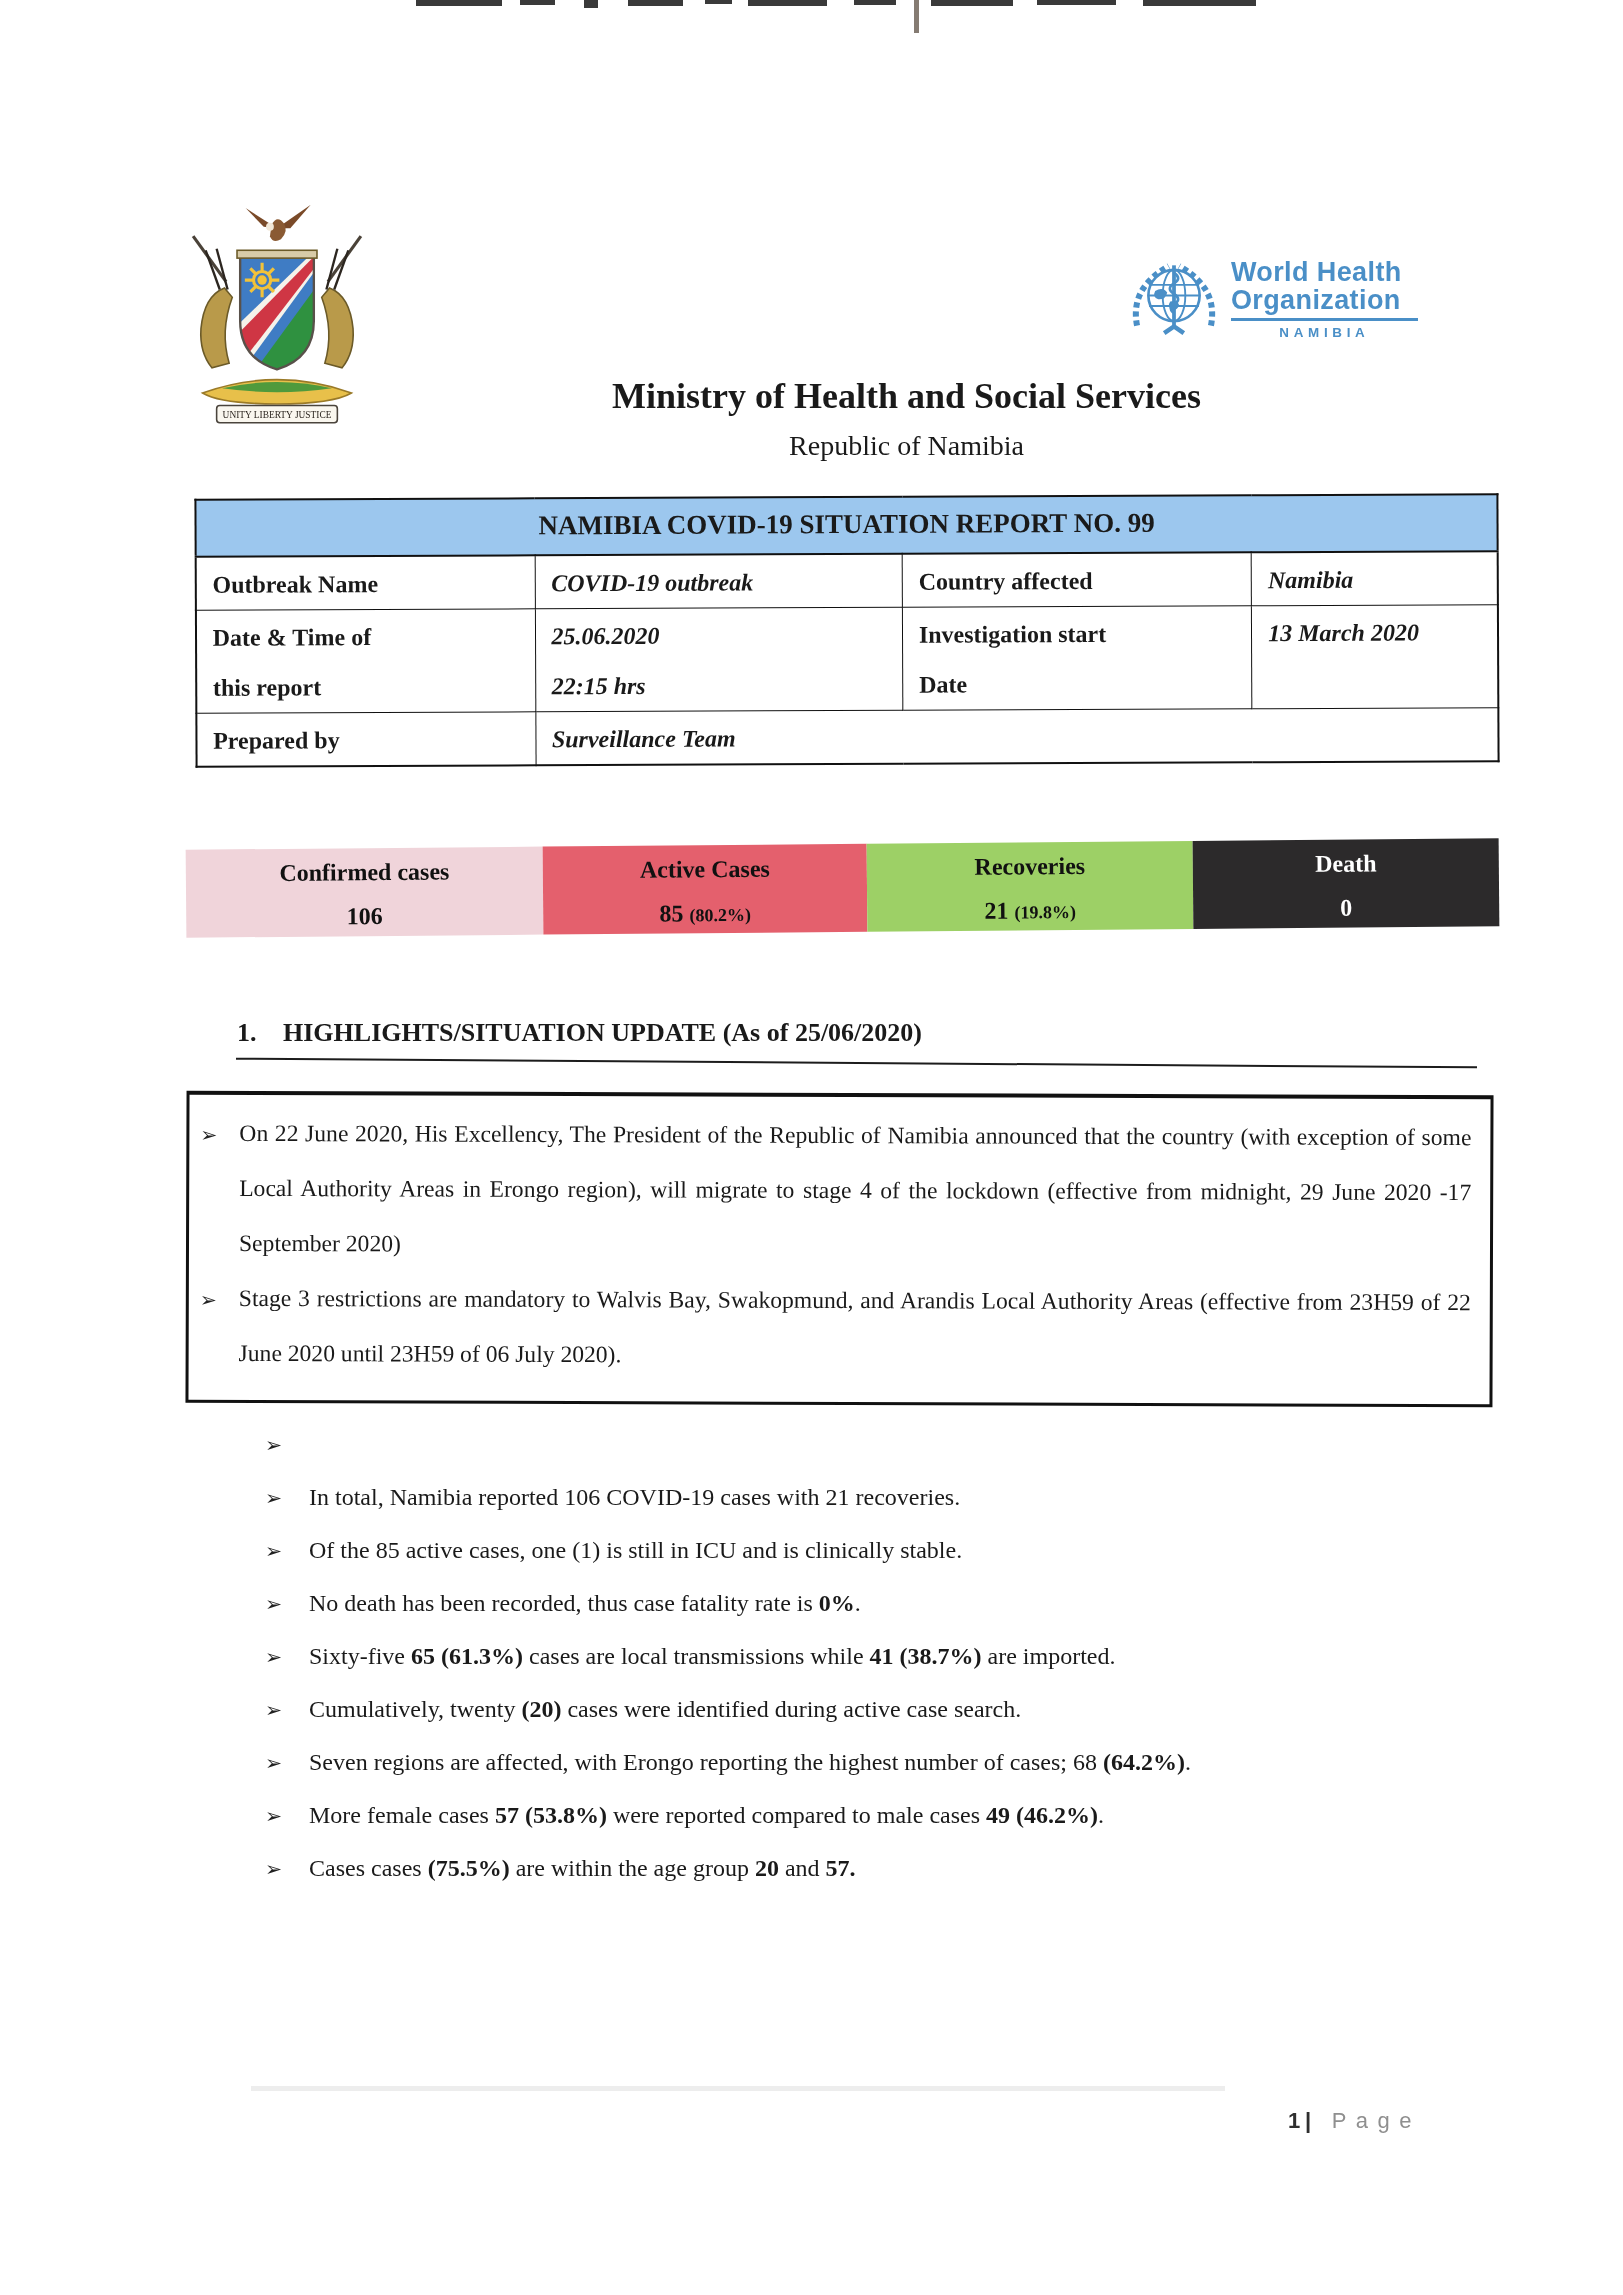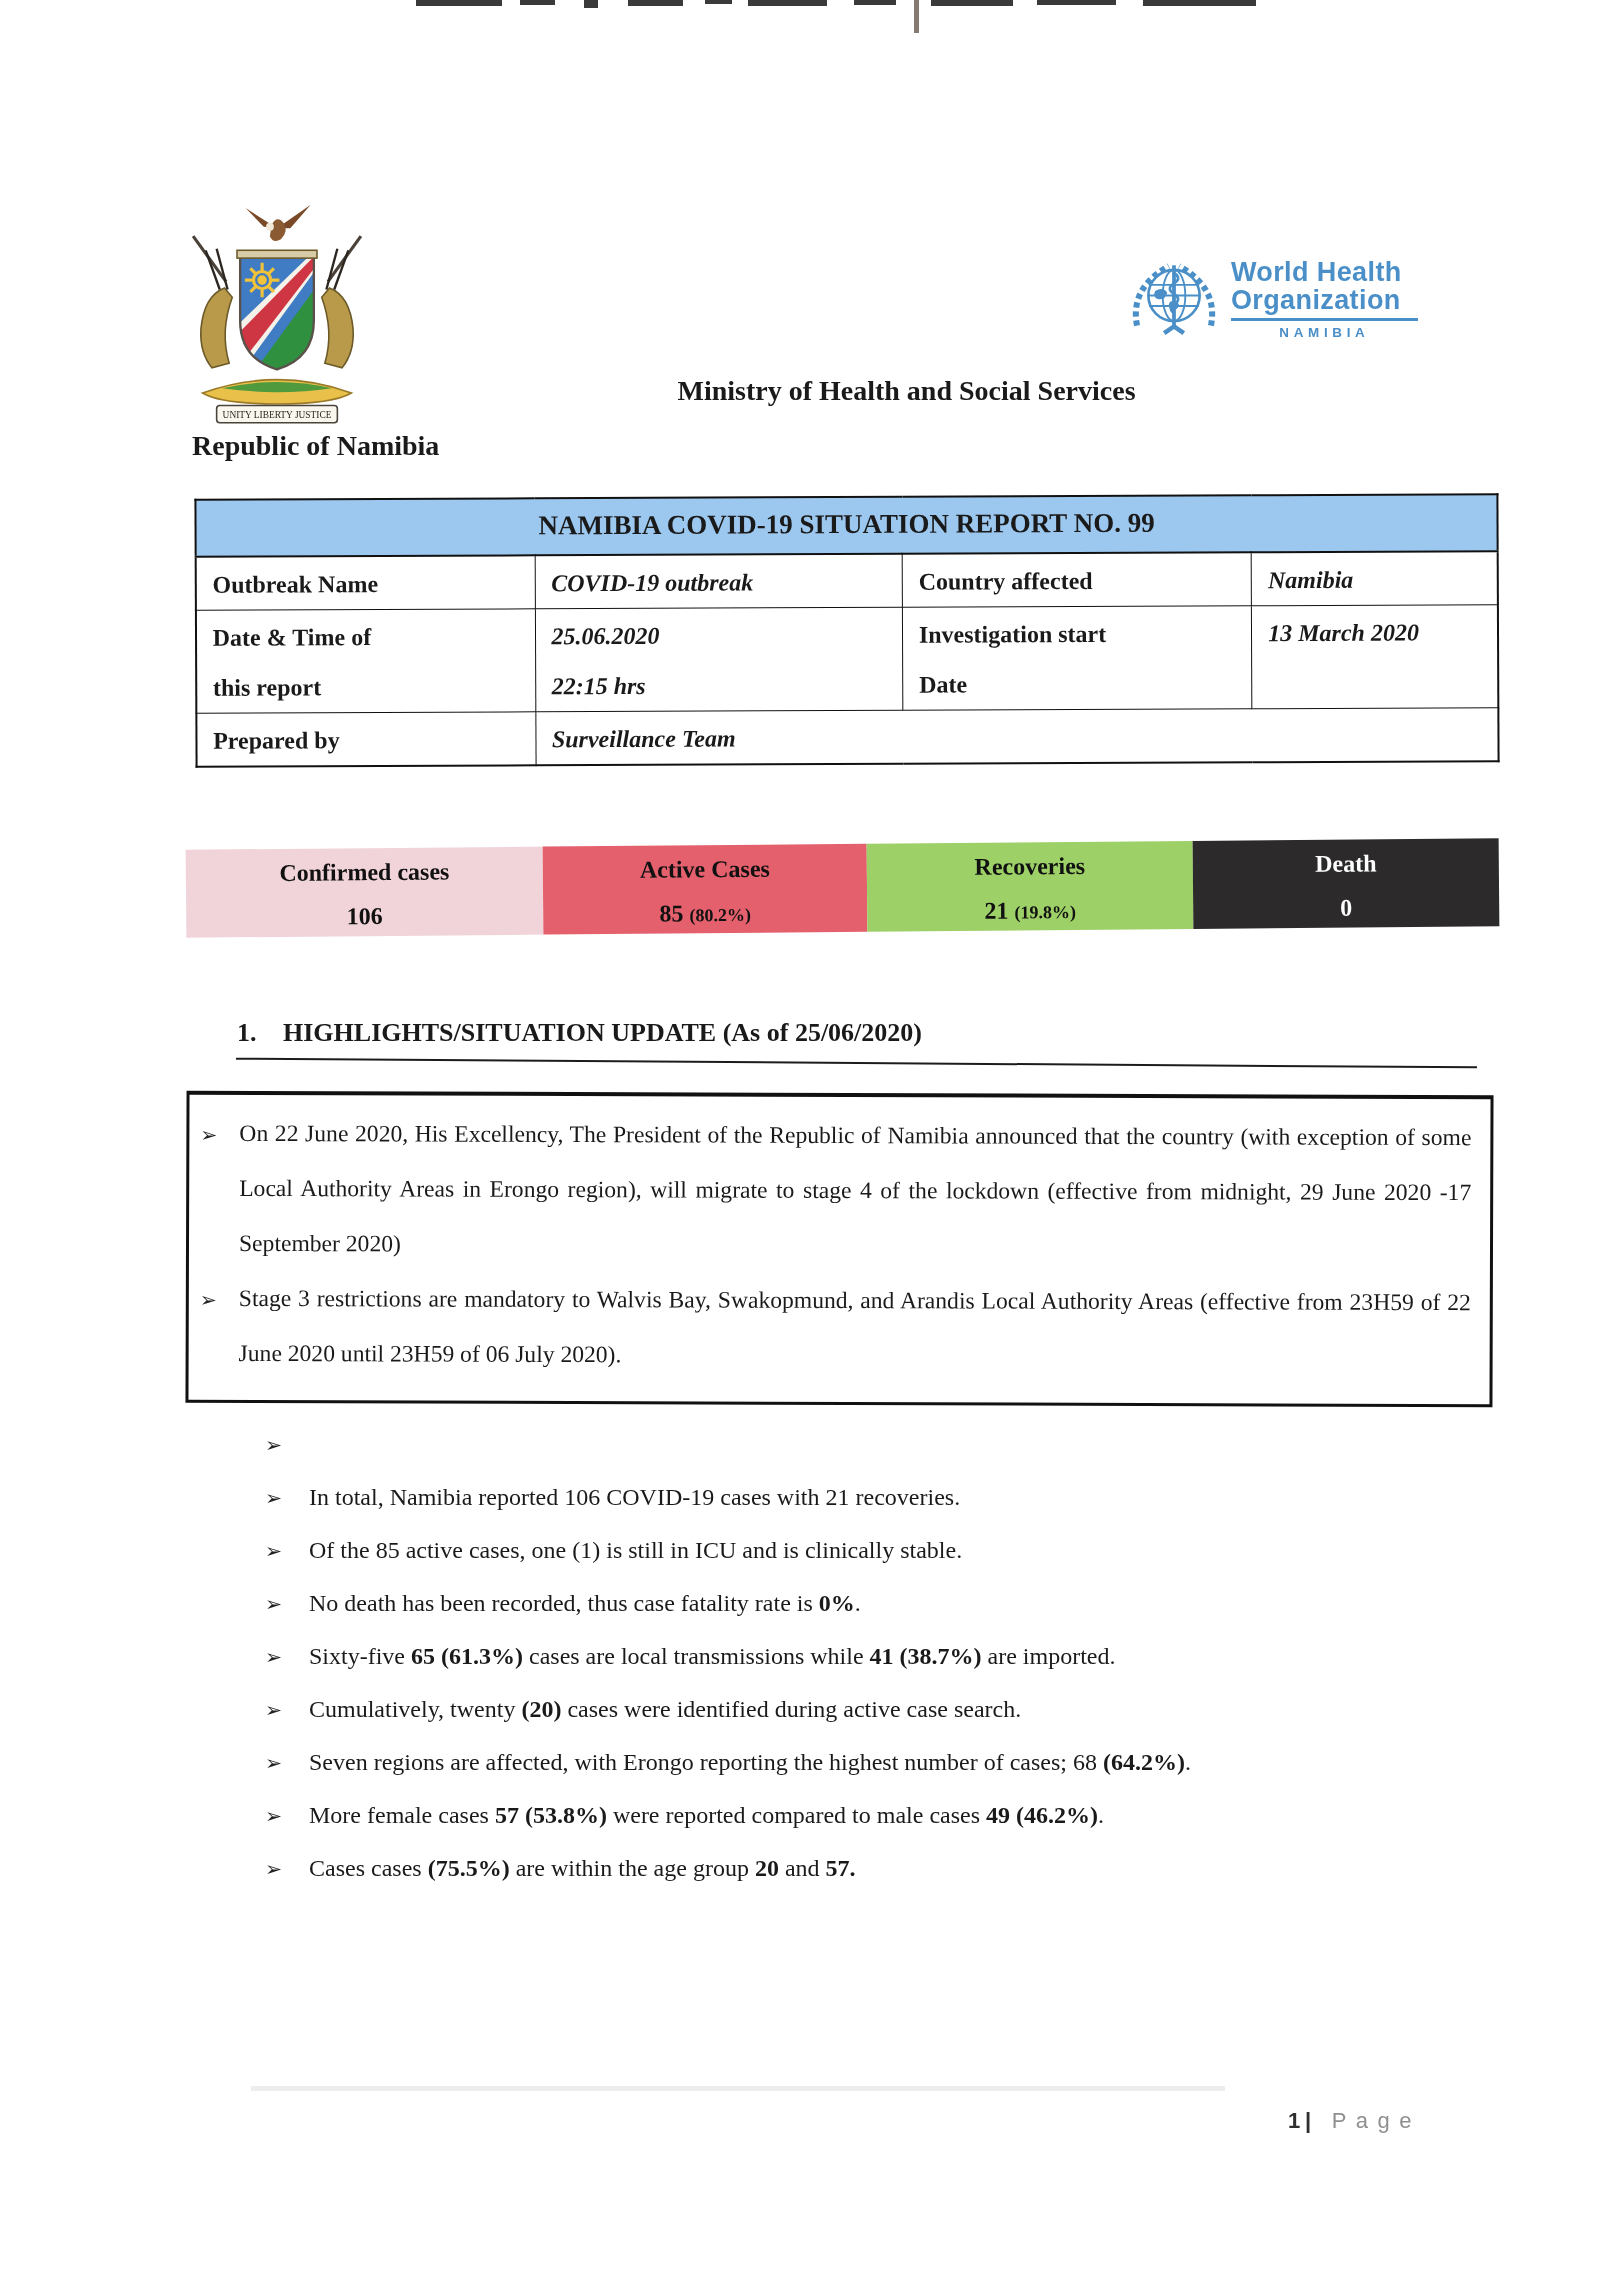--- a/index.html
+++ b/index.html
@@ -14,23 +14,23 @@
   
   .coat{position:absolute;left:179px;top:195px;width:196px;height:236px;}
   .who{position:absolute;left:1125px;top:253px;width:306px;height:118px;display:flex;}
   .who-emblem{width:98px;height:94px;flex:0 0 auto;}
   .who-text{margin-left:7.9px;padding-top:4.7px;font-family:"Liberation Sans", sans-serif;color:#4a8fc7;}
   .who-line{font-size:27px;font-weight:bold;line-height:28px;letter-spacing:0.4px;}
   .who-rule{width:187px;height:3.1px;background:#4a8fc7;margin-top:4.7px;}
   .who-country{font-size:13.4px;font-weight:bold;letter-spacing:4.7px;text-align:center;width:187px;margin-top:3.1px;}
 
   .ministry-line{position:absolute;left:192px;top:375px;width:1429px;text-align:center;
-                 font-size:28px;font-weight:bold;}
-  .republic-line{position:absolute;left:192px;top:430px;width:1429px;text-align:left;
-                 font-size:28px;font-weight:bold;}
+                 font-size:36px;font-weight:bold;}
+  .republic-line{position:absolute;left:192px;top:430px;width:1429px;text-align:center;
+                 font-size:28px;font-weight:normal;}
 
   
   .report-table{position:absolute;left:195px;top:496px;width:1304px;border:2.4px solid #111;
                 border-collapse:collapse;transform:rotate(-0.25deg);}
   .report-table .title-row{background:#9cc7ee;}
   .report-table .title-cell{text-align:center;font-size:27px;font-weight:bold;padding:11px 0 12.6px 0;}
   .report-table td{border:1.6px solid #111;vertical-align:top;font-size:24px;font-weight:bold;
                    padding:14px 7.9px 11px 15.7px;}
   .report-table .val{font-style:italic;}
   .report-table .two-line div{line-height:27px;}

